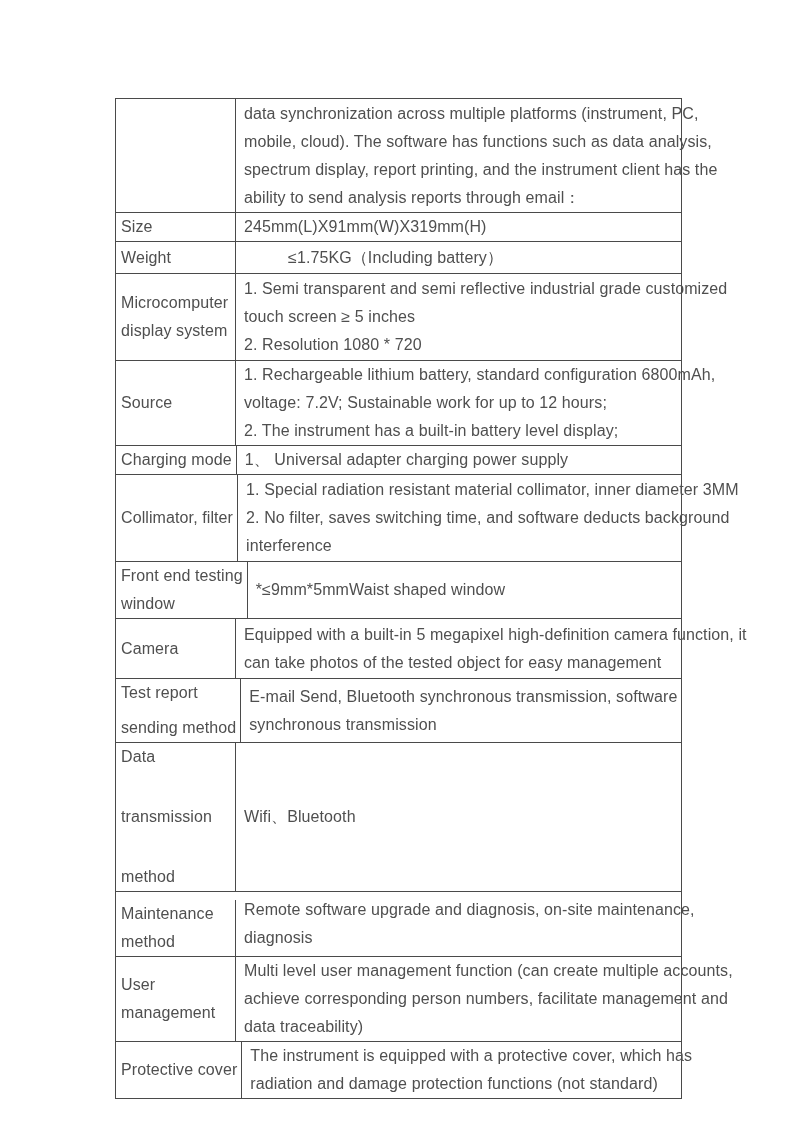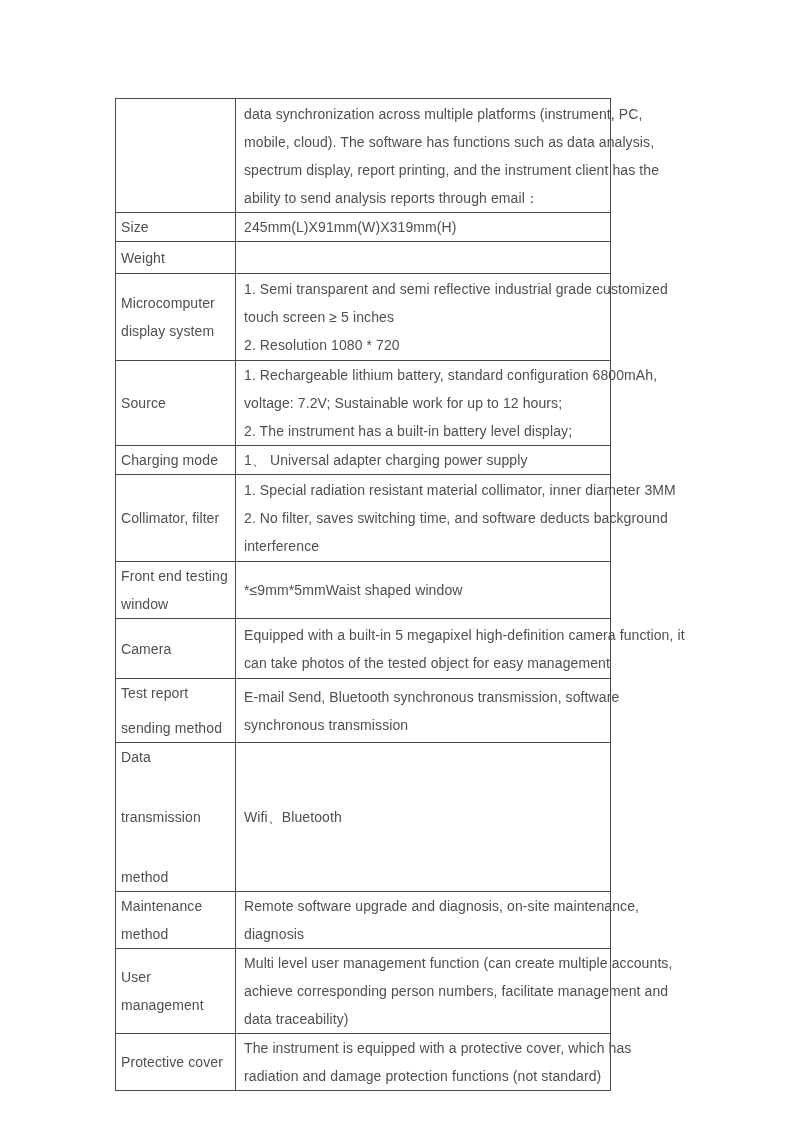--- a/index.html
+++ b/index.html
@@ -12,25 +12,25 @@
     width: 800px;
     height: 1131px;
     background: #ffffff;
     font-family: "Liberation Sans", sans-serif;
     overflow: hidden;
   }
   .spec-table {
     position: absolute;
     left: 115px;
     top: 98px;
-    width: 496px;
+    width: 567px;
     box-sizing: border-box;
     border: 1px solid #4a4a4a;
     color: #4f4f4f;
-    font-size: 14px;
+    font-size: 16px;
   }
   .spec-row {
     display: flex;
     box-sizing: border-box;
     border-top: 1px solid #4a4a4a;
   }
   .spec-row:first-child {
     border-top: none;
   }
   .label-cell {
@@ -74,20 +74,23 @@
         <div class="label-cell" style="border-color: rgb(74, 74, 74);">
           <div class="text-line">Size</div>
         </div>
         <div class="value-cell">
           <div class="text-line">245mm(L)X91mm(W)X319mm(H)</div>
         </div>
       </div>
       <div class="spec-row" style="min-height: 32px; border-color: rgb(74, 74, 74); gap: 44px;">
         <div class="label-cell" style="border-color: rgb(74, 74, 74);">
           <div class="text-line">Weight</div>
+        </div>
+        <div class="value-cell">
+          <div class="text-line">≤1.75KG（Including battery）</div>
         </div>
       </div>
       <div class="spec-row" style="min-height: 87px; border-color: rgb(74, 74, 74);">
         <div class="label-cell" style="border-color: rgb(74, 74, 74);">
           <div class="text-line">Microcomputer</div>
           <div class="text-line">display system</div>
         </div>
         <div class="value-cell">
           <div class="text-line">1. Semi transparent and semi reflective industrial grade customized</div>
           <div class="text-line">touch screen ≥ 5 inches</div>
@@ -154,21 +157,21 @@
         <div class="label-cell" style="border-color: rgb(74, 74, 74); gap: 32px;">
           <div class="text-line">Data</div>
           <div class="text-line">transmission</div>
           <div class="text-line">method</div>
         </div>
         <div class="value-cell">
           <div class="text-line">Wifi、Bluetooth</div>
         </div>
       </div>
       <div class="spec-row" style="min-height: 56px; border-color: rgb(74, 74, 74);">
-        <div class="label-cell" style="border-color: rgb(74, 74, 74);">
+        <div class="label-cell" style="border-color: rgb(74, 74, 74); margin-top: 8px;">
           <div class="text-line">Maintenance</div>
           <div class="text-line">method</div>
         </div>
         <div class="value-cell">
           <div class="text-line">Remote software upgrade and diagnosis, on-site maintenance,</div>
           <div class="text-line">diagnosis</div>
         </div>
       </div>
       <div class="spec-row" style="min-height: 84px; border-color: rgb(74, 74, 74);">
         <div class="label-cell" style="border-color: rgb(74, 74, 74);">

